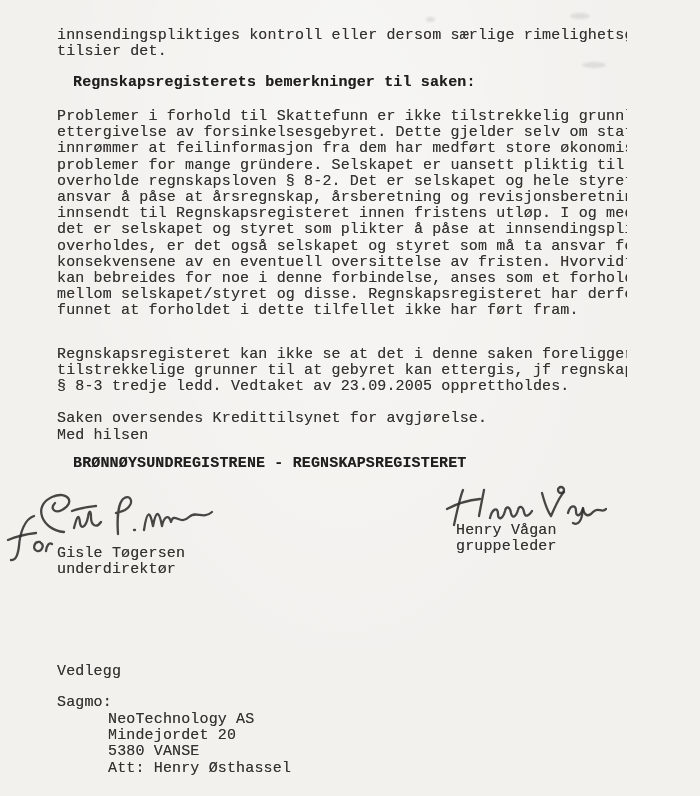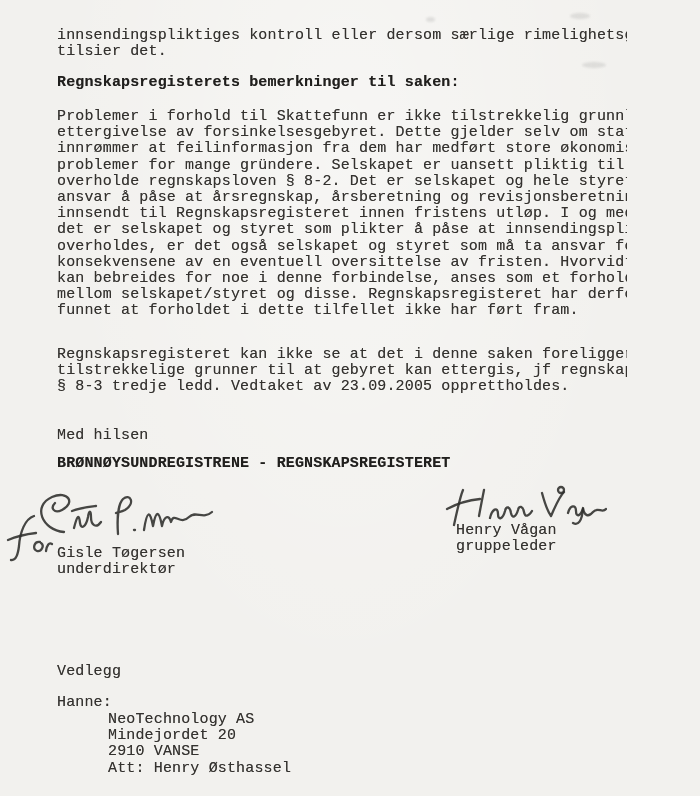--- a/index.html
+++ b/index.html
@@ -23,20 +23,21 @@
   }
   .tline {
     position: absolute;
     left: 57px;
     white-space: pre;
     text-shadow: 0 0 0.6px rgba(52,50,47,0.55);
   }
   .bold {
     font-weight: bold;
     color: var(--ink-bold, #201f1d);
+    margin-left: 16px;
   }
   .sig {
     position: absolute;
     color: var(--signature-ink, #2e2d2b);
   }
   .sig path, .sig ellipse {
     fill: none;
     stroke: currentColor;
     stroke-width: 2.3;
     stroke-linecap: round;
@@ -71,20 +72,21 @@
 overholdes, er det også selskapet og styret som må ta ansvar for
 konsekvensene av en eventuell oversittelse av fristen. Hvorvidt andre
 kan bebreides for noe i denne forbindelse, anses som et forhold
 mellom selskapet/styret og disse. Regnskapsregisteret har derfor
 funnet at forholdet i dette tilfellet ikke har ført fram.</div>
 
   <div class="tline" style="top:347px">Regnskapsregisteret kan ikke se at det i denne saken foreligger
 tilstrekkelige grunner til at gebyret kan ettergis, jf regnskapsloven
 § 8-3 tredje ledd. Vedtaket av 23.09.2005 opprettholdes.</div>
 
+  <div class="tline" style="top:411px">Saken oversendes Kredittilsynet for avgjørelse.</div>
 
   <div class="tline" style="top:428px">Med hilsen</div>
 
   <div class="tline bold" style="top:456px">BRØNNØYSUNDREGISTRENE - REGNSKAPSREGISTERET</div>
 
   <svg class="sig" style="left:26px; top:486px" width="190" height="58" viewBox="0 0 190 58">
     <path d="M38,46 C16,44 6,20 26,11 C42,4 50,17 36,24 C28,28 24,22 29,17"></path>
     <path d="M48,42 C51,30 53,27 54,37 C55,44 60,41 62,31 C63,24 65,24 65,31 C65,39 70,43 75,36"></path>
     <path d="M46,25 C53,22 62,21 70,20"></path>
     <path d="M92,48 C91,34 92,18 97,13 C104,7 110,17 99,24 C95,26 92,26 90,27"></path>
@@ -112,24 +114,24 @@
 
   <div class="tline" style="top:546px">Gisle Tøgersen
 underdirektør</div>
 
   <div class="tline" style="top:523px; left:456px">Henry Vågan
 gruppeleder</div>
 
 
   <div class="tline" style="top:664px">Vedlegg</div>
 
-  <div class="tline" style="top:695px">Hanne:</div>
+  <div class="tline" style="top:695px">Sagmo:</div>
 
   <div class="tline" style="top:712px; left:108px">NeoTechnology AS
 Mindejordet 20
-2910 VANSE
+5380 VANSE
 Att: Henry Østhassel</div>
 
   <div class="smudge" style="left:570px; top:13px; width:20px; height:6px"></div>
   <div class="smudge" style="left:582px; top:62px; width:24px; height:6px"></div>
   <div class="smudge" style="left:426px; top:17px; width:9px; height:5px"></div>
 
 </div>
 
 </body></html>

